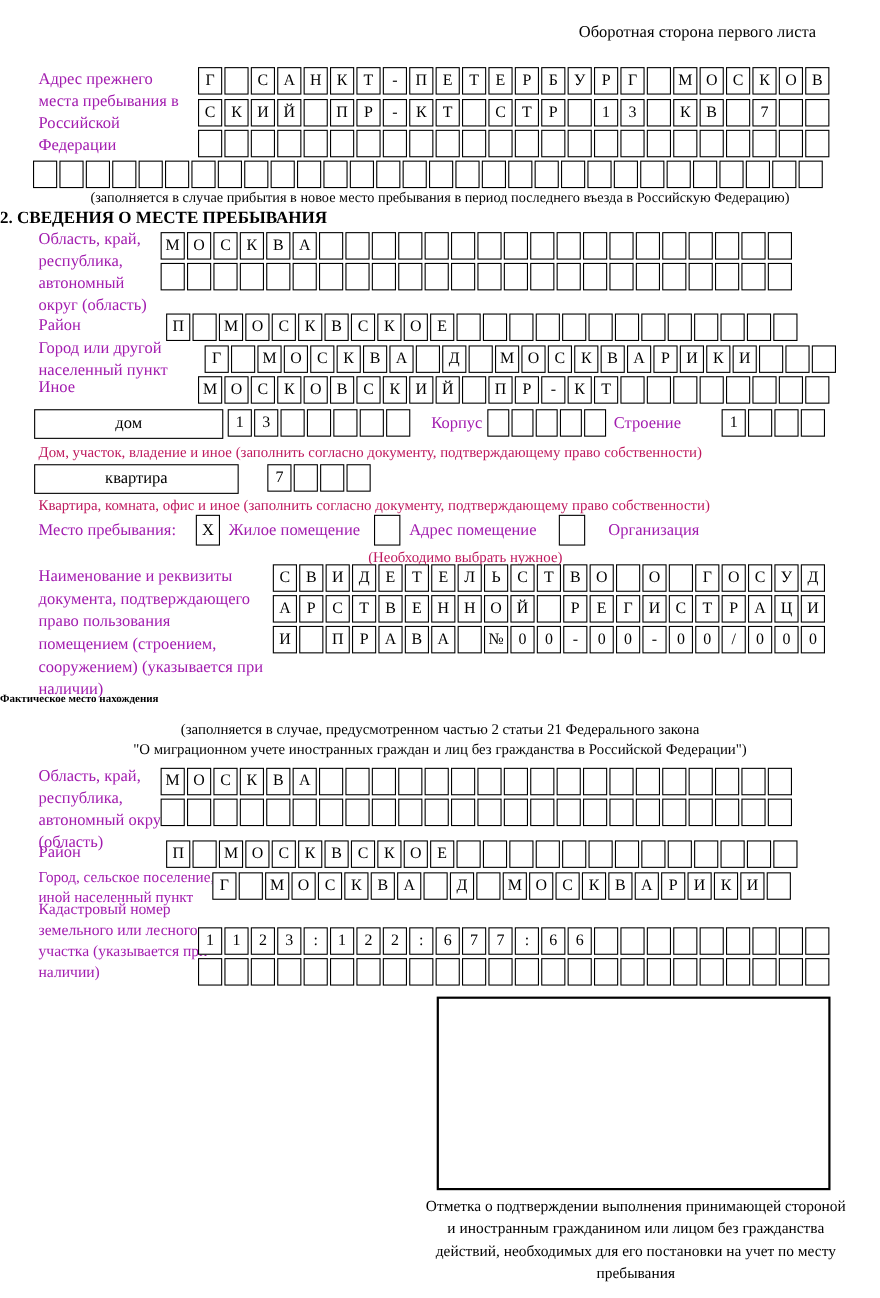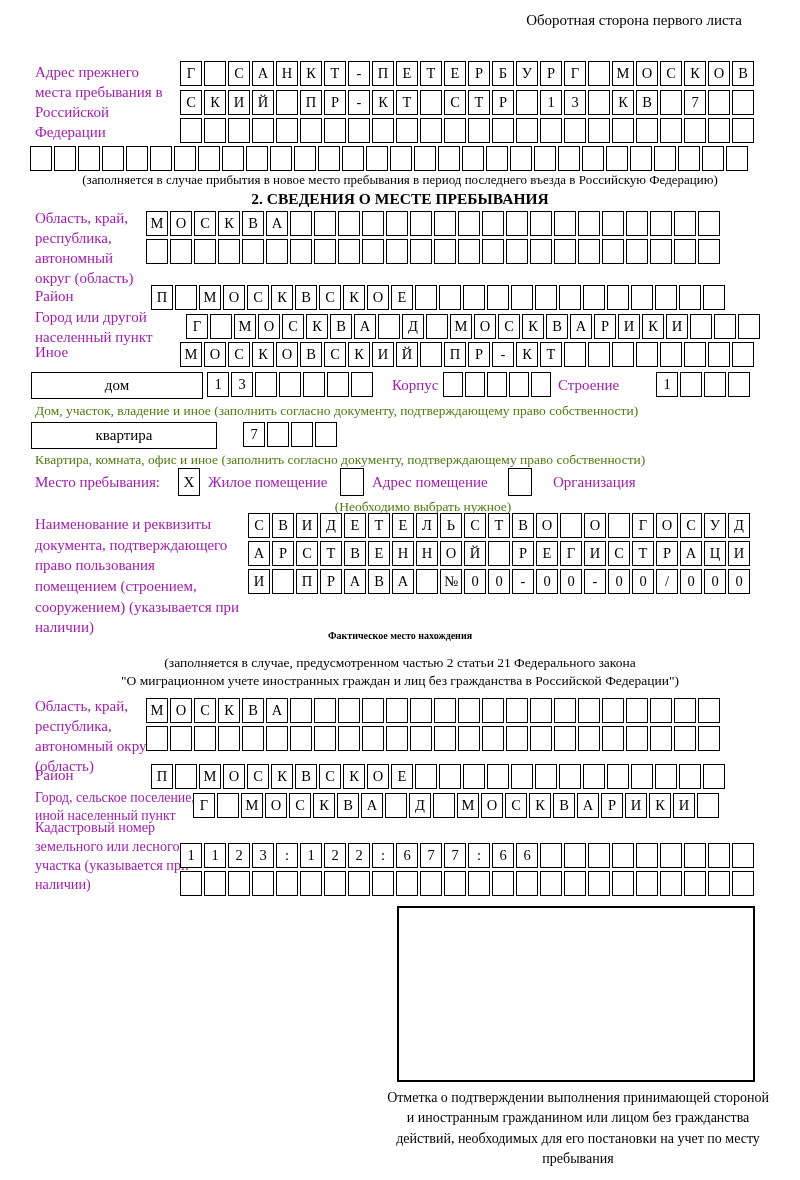--- a/index.html
+++ b/index.html
@@ -4,23 +4,23 @@
 <style>
   html,body{margin:0;padding:0;background:#fff;}
   .page{
     position:relative;
     width:800px;height:1180px;
     background:#fff;color:#000;
     font-family:"Liberation Serif", serif;
     overflow:hidden;
   }
   .lbl{position:absolute;font-size:15px;line-height:1.33;color:#a21caf;}
-  .cap{position:absolute;font-size:13px;color:#4d7c0f;}
+  .cap{position:absolute;font-size:13px;color:#be185d;}
   .cap-c{position:absolute;width:800px;left:0;text-align:center;font-size:13px;}
-  .title{position:absolute;width:800px;left:0;text-align:center;font-weight:bold;font-size:15.5px;}
+  .title{position:absolute;width:800px;left:0;font-weight:bold;font-size:15.5px;}
   .grid{position:absolute;display:flex;gap:2px;}
   .cell{
     width:22px;height:25px;box-sizing:border-box;
     border:1.6px solid #000;background:#fff;
     display:flex;align-items:center;justify-content:center;
     font-size:14.5px;font-family:"Liberation Serif", serif;
   }
   .grid-sm .cell{width:20px;}
   .namebox{
     position:absolute;box-sizing:border-box;height:27px;
@@ -33,21 +33,21 @@
     font-size:15px;
   }
   .stamp{
     position:absolute;left:397px;top:906px;width:358px;height:176px;
     box-sizing:border-box;border:2px solid #000;background:#fff;
   }
   .stamp-cap{
     position:absolute;left:385px;top:1088px;width:386px;
     text-align:center;font-size:14px;line-height:1.45;
   }
-  .note{position:absolute;top:12px;right:58px;font-size:15px;margin-left:32px;}
+  .note{position:absolute;top:22px;right:58px;font-size:15px;margin-left:32px;}
 </style>
 </head>
 <body>
 
 <div class="page">
 
   <div class="note">Оборотная сторона первого листа</div>
 
   <div class="lbl" style="left:35px;top:63px;width:132px;">Адрес прежнего места пребывания в Российской Федерации</div>
   <div class="grid" style="left:180px;top:61px;">

